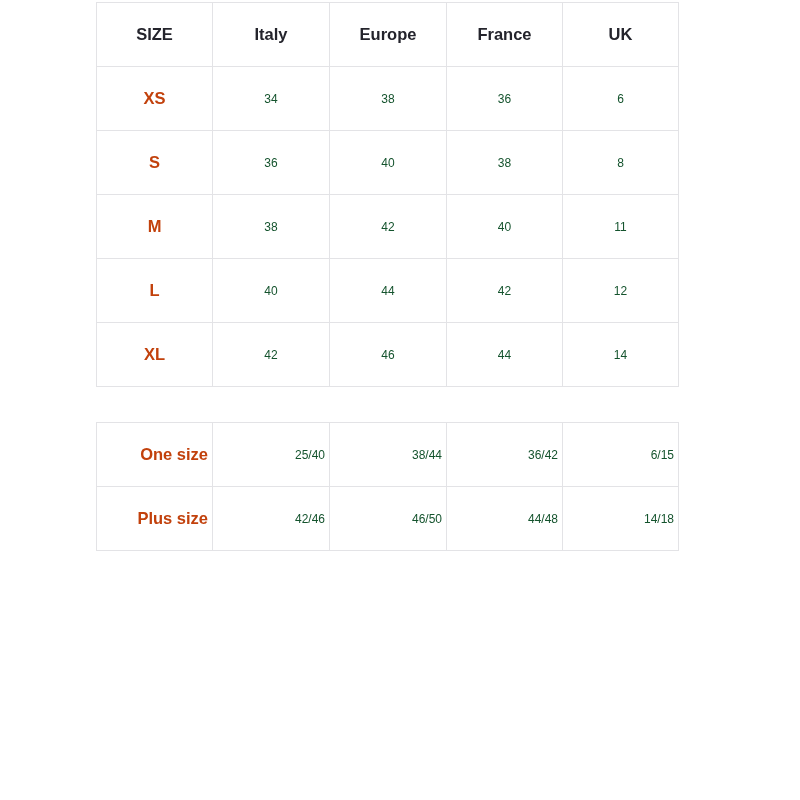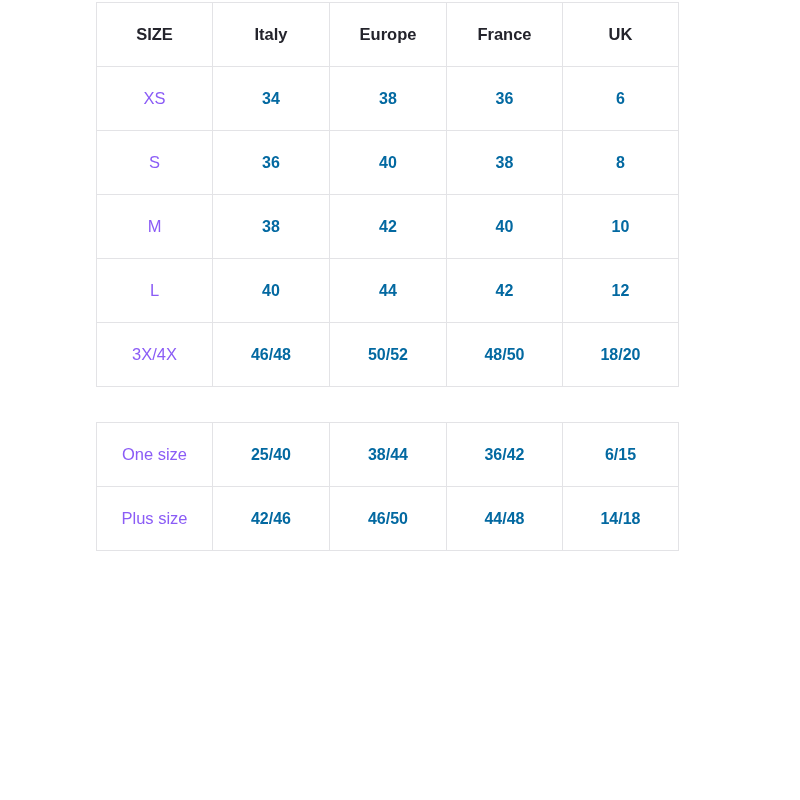--- a/index.html
+++ b/index.html
@@ -41,40 +41,41 @@
   table.main-table col.c3,
   table.second-table col.c3 { width: 116px; }
   table.main-table col.c4,
   table.second-table col.c4 { width: 116px; }
 
   td, th {
     border: 1px solid #e3e3e6;
     height: 63px;
     text-align: center;
     vertical-align: middle;
-    font-size: 16px;
-    font-weight: 700;
-    color: #0369a1;
+    font-size: 12px;
+    font-weight: 400;
+    color: #14532d;
     padding: 0 4px;
   }
   th {
     font-weight: 700;
     font-size: 16.5px;
     color: #24242c;
   }
   td.rowhead {
-    font-weight: 400;
-    color: #8b5cf6;
+    font-weight: 700;
+    color: #c2410c;
     font-size: 16.5px;
   }
   .spacer {
     height: 35px;
   }
   table.second-table td {
     height: 63px;
+    text-align: right;
   }
 </style>
 </head>
 <body>
 
 <div class="page">
   <div class="tables-wrap">
 
     <table class="main-table">
       <colgroup>
@@ -106,35 +107,35 @@
           <td>36</td>
           <td>40</td>
           <td>38</td>
           <td>8</td>
         </tr>
         <tr>
           <td class="rowhead">M</td>
           <td>38</td>
           <td>42</td>
           <td>40</td>
-          <td>10</td>
+          <td>11</td>
         </tr>
         <tr>
           <td class="rowhead">L</td>
           <td>40</td>
           <td>44</td>
           <td>42</td>
           <td>12</td>
         </tr>
         <tr>
-          <td class="rowhead">3X/4X</td>
-          <td>46/48</td>
-          <td>50/52</td>
-          <td>48/50</td>
-          <td>18/20</td>
+          <td class="rowhead">XL</td>
+          <td>42</td>
+          <td>46</td>
+          <td>44</td>
+          <td>14</td>
         </tr>
       </tbody>
     </table>
 
     <div class="spacer"></div>
 
     <table class="second-table">
       <colgroup>
         <col class="c0">
           <col class="c1">

